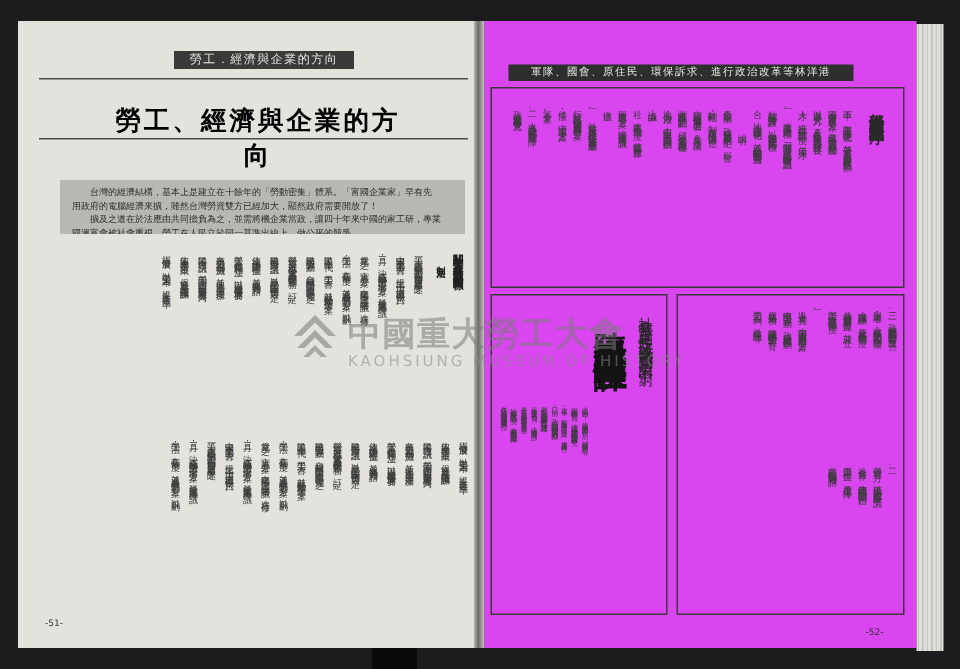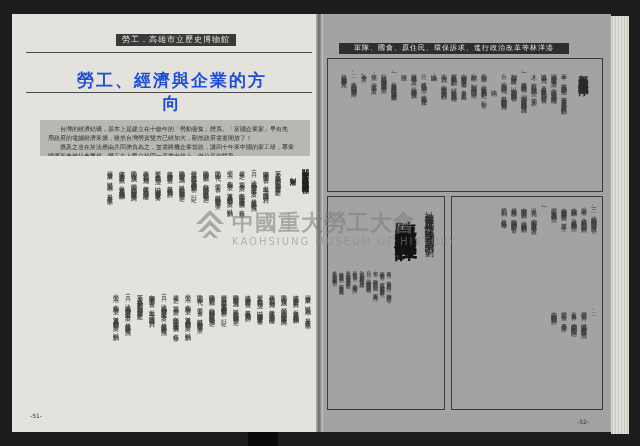--- a/index.html
+++ b/index.html
@@ -5,37 +5,37 @@
     * { margin: 0; padding: 0; box-sizing: border-box; }
     html, body { width: 640px; height: 446px; overflow: hidden; background: #1c1c1c; }
     body { position: relative; font-family: "DejaVu Serif", serif; color: #2a2a2a; }
 
     .page {
       position: absolute;
       background: #e4e2dc;
       overflow: hidden;
     }
     .page-left { left: 12px; top: 14px; width: 304px; height: 418px; }
-    .page-right { left: 323px; top: 14px; width: 288px; height: 418px; background: #a3a3a3; }
+    .page-right { left: 323px; top: 14px; width: 288px; height: 418px; background: #d946ef; }
     .gutter { position: absolute; left: 316px; top: 14px; width: 7px; height: 418px;
       background: linear-gradient(to right, #b8b6b0, #6e6c68 40%, #8a8884 60%, #cfcdc7); }
     .page-edges { position: absolute; left: 611px; top: 16px; width: 18px; height: 418px;
       background: repeating-linear-gradient(to right, #dedcd6 0 1px, #c9c7c1 1px 2px, #e2e0da 2px 3px); }
     .spine-shadow { position: absolute; left: 248px; top: 432px; width: 30px; height: 14px; background: #0a0a0a; }
 
     
     .running-head {
       position: absolute; left: 104px; top: 20px; width: 120px; height: 12px;
       background: #3a3a3a; color: #e8e6e0; font-size: 8px; line-height: 12px; text-align: center;
       font-family: "DejaVu Sans", sans-serif; letter-spacing: 1px;
     }
     .rule { position: absolute; height: 1px; background: #4a4a4a; }
     .main-title {
       position: absolute; left: 60px; top: 55px; width: 200px; text-align: center;
-      font-size: 17px; font-weight: bold; letter-spacing: 2px; color: #1d4ed8;
+      font-size: 17px; font-weight: bold; letter-spacing: 2px; color: #000000;
       font-family: Liberation Mono, monospace;
     }
     .intro-box {
       position: absolute; left: 28px; top: 106px; width: 270px; height: 36px;
       background: #b9b7b1; padding: 4px 8px;
       font-size: 6px; line-height: 9px; color: #2b2b2b; font-family: "DejaVu Sans", sans-serif;
       overflow: hidden;
     }
     .intro-box p { text-indent: 12px; white-space: nowrap; overflow: hidden; }
 
@@ -91,21 +91,21 @@
     }
     .watermark .wm-en {
       position: absolute; left: 40px; top: 30px; font-size: 10px; color: #8a8a8a;
       font-family: "DejaVu Sans", sans-serif; letter-spacing: 2px; white-space: nowrap;
     }
   </style>
 </head>
 <body>
 
 <div class="page page-left">
-  <div class="running-head">勞工．高雄市立歷史博物館</div>
+  <div class="running-head">勞工．經濟與企業的方向</div>
   <div class="rule" style="left:14px; top:38px; width:286px;"></div>
   <div class="main-title">勞工、經濟與企業的方向</div>
   <div class="rule" style="left:14px; top:78px; width:286px;"></div>
 
   <div class="intro-box">
     <p>台灣的經濟結構，基本上是建立在十餘年的「勞動密集」體系。「富國企業家」早有先</p>
     <p style="text-indent:0">用政府的電腦經濟來擴，雖然台灣勞資雙方已經加大，顯然政府需要開放了！</p>
     <p>擴及之道在於法應由共同擔負為之，並需將機企業當政，讓四十年來中國的家工研，專業</p>
     <p style="text-indent:0">國運富會被社會重視，勞工在人民立於同一基準出線上，做公平的競爭。</p>
   </div>

